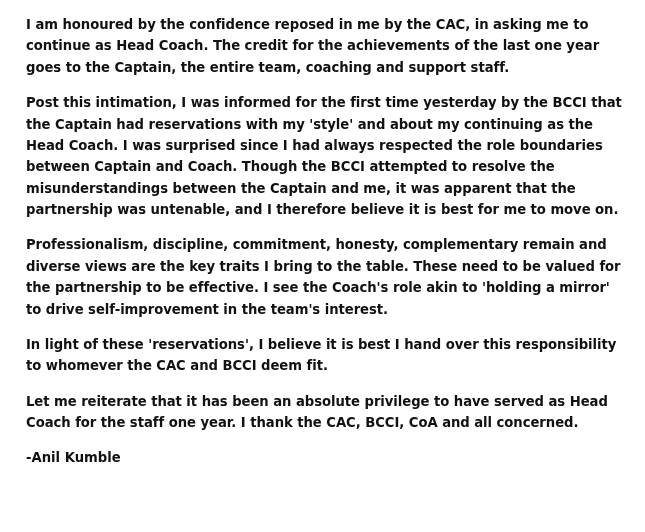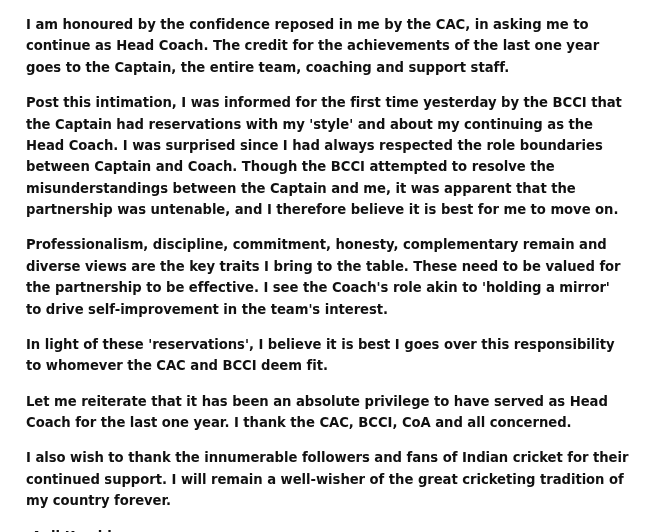--- a/index.html
+++ b/index.html
@@ -40,17 +40,16 @@
     color: #111111;
   }
 </style>
 </head>
 <body>
 
 <div class="statement">
   <p class="para">I am honoured by the confidence reposed in me by the CAC, in asking me to continue as Head Coach. The credit for the achievements of the last one year goes to the Captain, the entire team, coaching and support staff.</p>
   <p class="para">Post this intimation, I was informed for the first time yesterday by the BCCI that the Captain had reservations with my 'style' and about my continuing as the Head Coach. I was surprised since I had always respected the role boundaries between Captain and Coach. Though the BCCI attempted to resolve the misunderstandings between the Captain and me, it was apparent that the partnership was untenable, and I therefore believe it is best for me to move on.</p>
   <p class="para">Professionalism, discipline, commitment, honesty, complementary remain and diverse views are the key traits I bring to the table. These need to be valued for the partnership to be effective. I see the Coach's role akin to 'holding a mirror' to drive self-improvement in the team's interest.</p>
-  <p class="para">In light of these 'reservations', I believe it is best I goes over this responsibility to whomever the CAC and BCCI deem fit.</p>
-  <p class="para">Let me reiterate that it has been an absolute privilege to have served as Head Coach for the last one year. I thank the CAC, BCCI, CoA and all concerned.</p>
-  <p class="para">I also wish to thank the innumerable followers and fans of Indian cricket for their continued support. I will remain a well-wisher of the great cricketing tradition of my country forever.</p>
+  <p class="para">In light of these 'reservations', I believe it is best I hand over this responsibility to whomever the CAC and BCCI deem fit.</p>
+  <p class="para">Let me reiterate that it has been an absolute privilege to have served as Head Coach for the staff one year. I thank the CAC, BCCI, CoA and all concerned.</p>
   <p class="signoff">-Anil Kumble</p>
 </div>
 
 </body></html>

